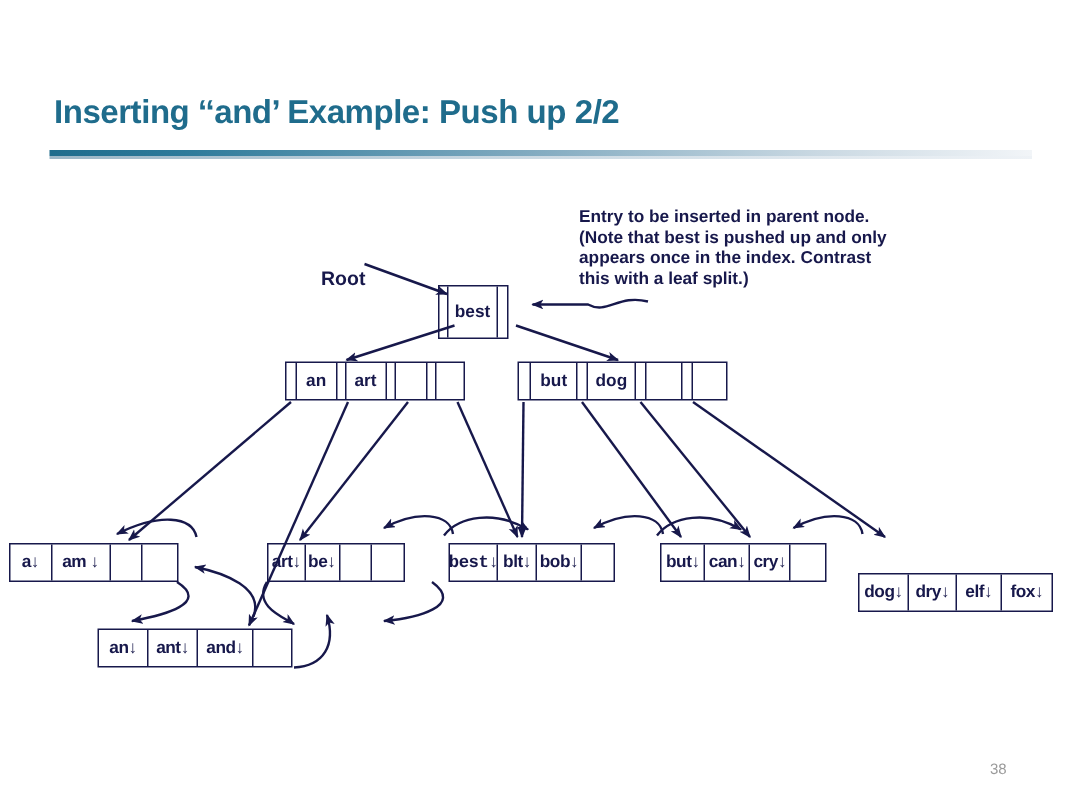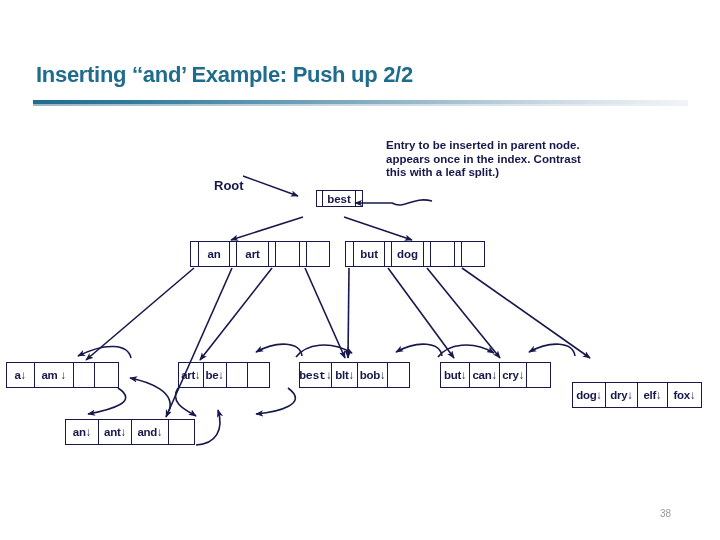--- a/index.html
+++ b/index.html
@@ -115,33 +115,34 @@
 </style>
 </head>
 <body>
 
 <div id="slide-title">Inserting ‘‘and’ Example: Push up 2/2</div>
 <div id="title-rule"></div>
 <div id="title-rule-shadow"></div>
 
 <div id="note">
   <div>Entry to be inserted in parent node.</div>
+  <div>(Note that best is pushed up and only</div>
   <div>appears once in the index. Contrast</div>
   <div>this with a leaf split.)</div>
 </div>
 
 <div id="root-label">Root</div>
 
-<div class="node" id="root-node" style="left:316px; top:190px; width:47px; height:17px;">
+<div class="node" id="root-node" style="left:292px; top:190px; width:47px; height:36px;">
   <div class="cell ptr" style="width:6px;"></div>
   <div class="cell key" style="width:33px;">best</div>
   <div class="cell ptr" style="width:6px;"></div>
 </div>
 
-<div class="node" id="internal-node-left" style="left:190px; top:241px; width:140px; height:26px;">
+<div class="node" id="internal-node-left" style="left:190px; top:241px; width:120px; height:26px;">
   <div class="cell ptr" style="width:8px;"></div>
   <div class="cell key" style="width:32px;">an</div>
   <div class="cell ptr" style="width:7px;"></div>
   <div class="cell key" style="width:32px;">art</div>
   <div class="cell ptr" style="width:7px;"></div>
   <div class="cell key" style="width:25px;"></div>
   <div class="cell ptr" style="width:7px;"></div>
   <div class="cell key" style="width:22px;"></div>
 </div>
 

